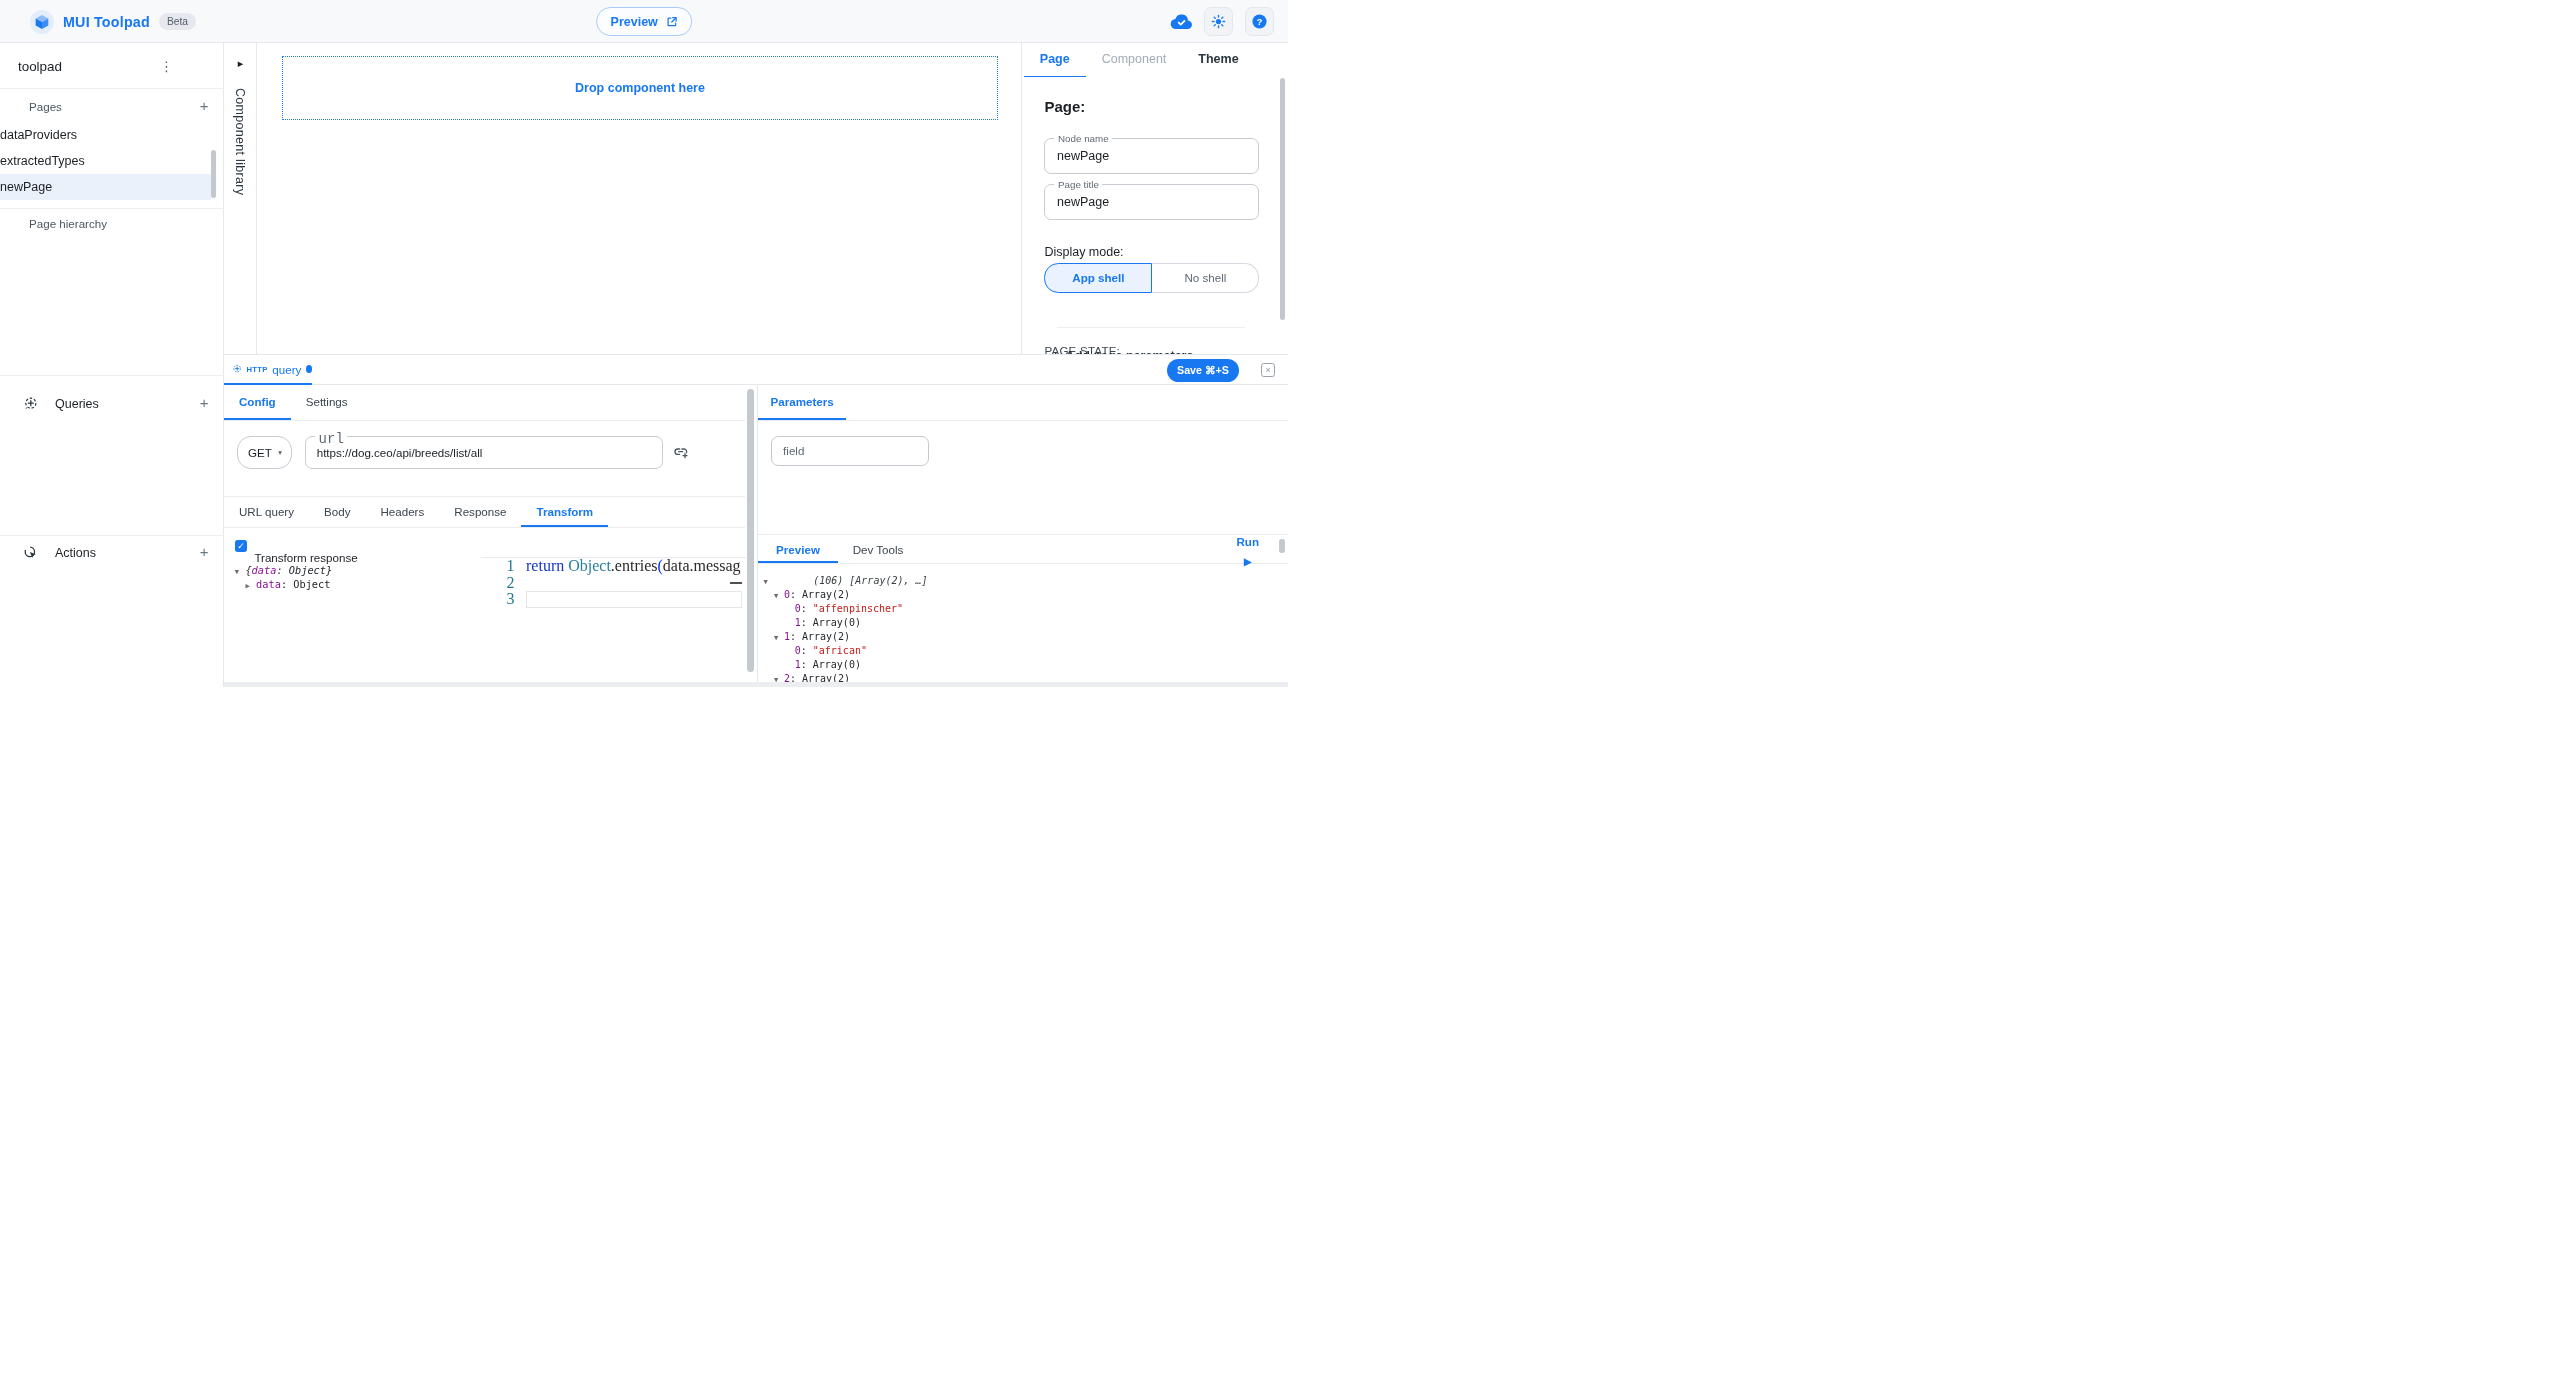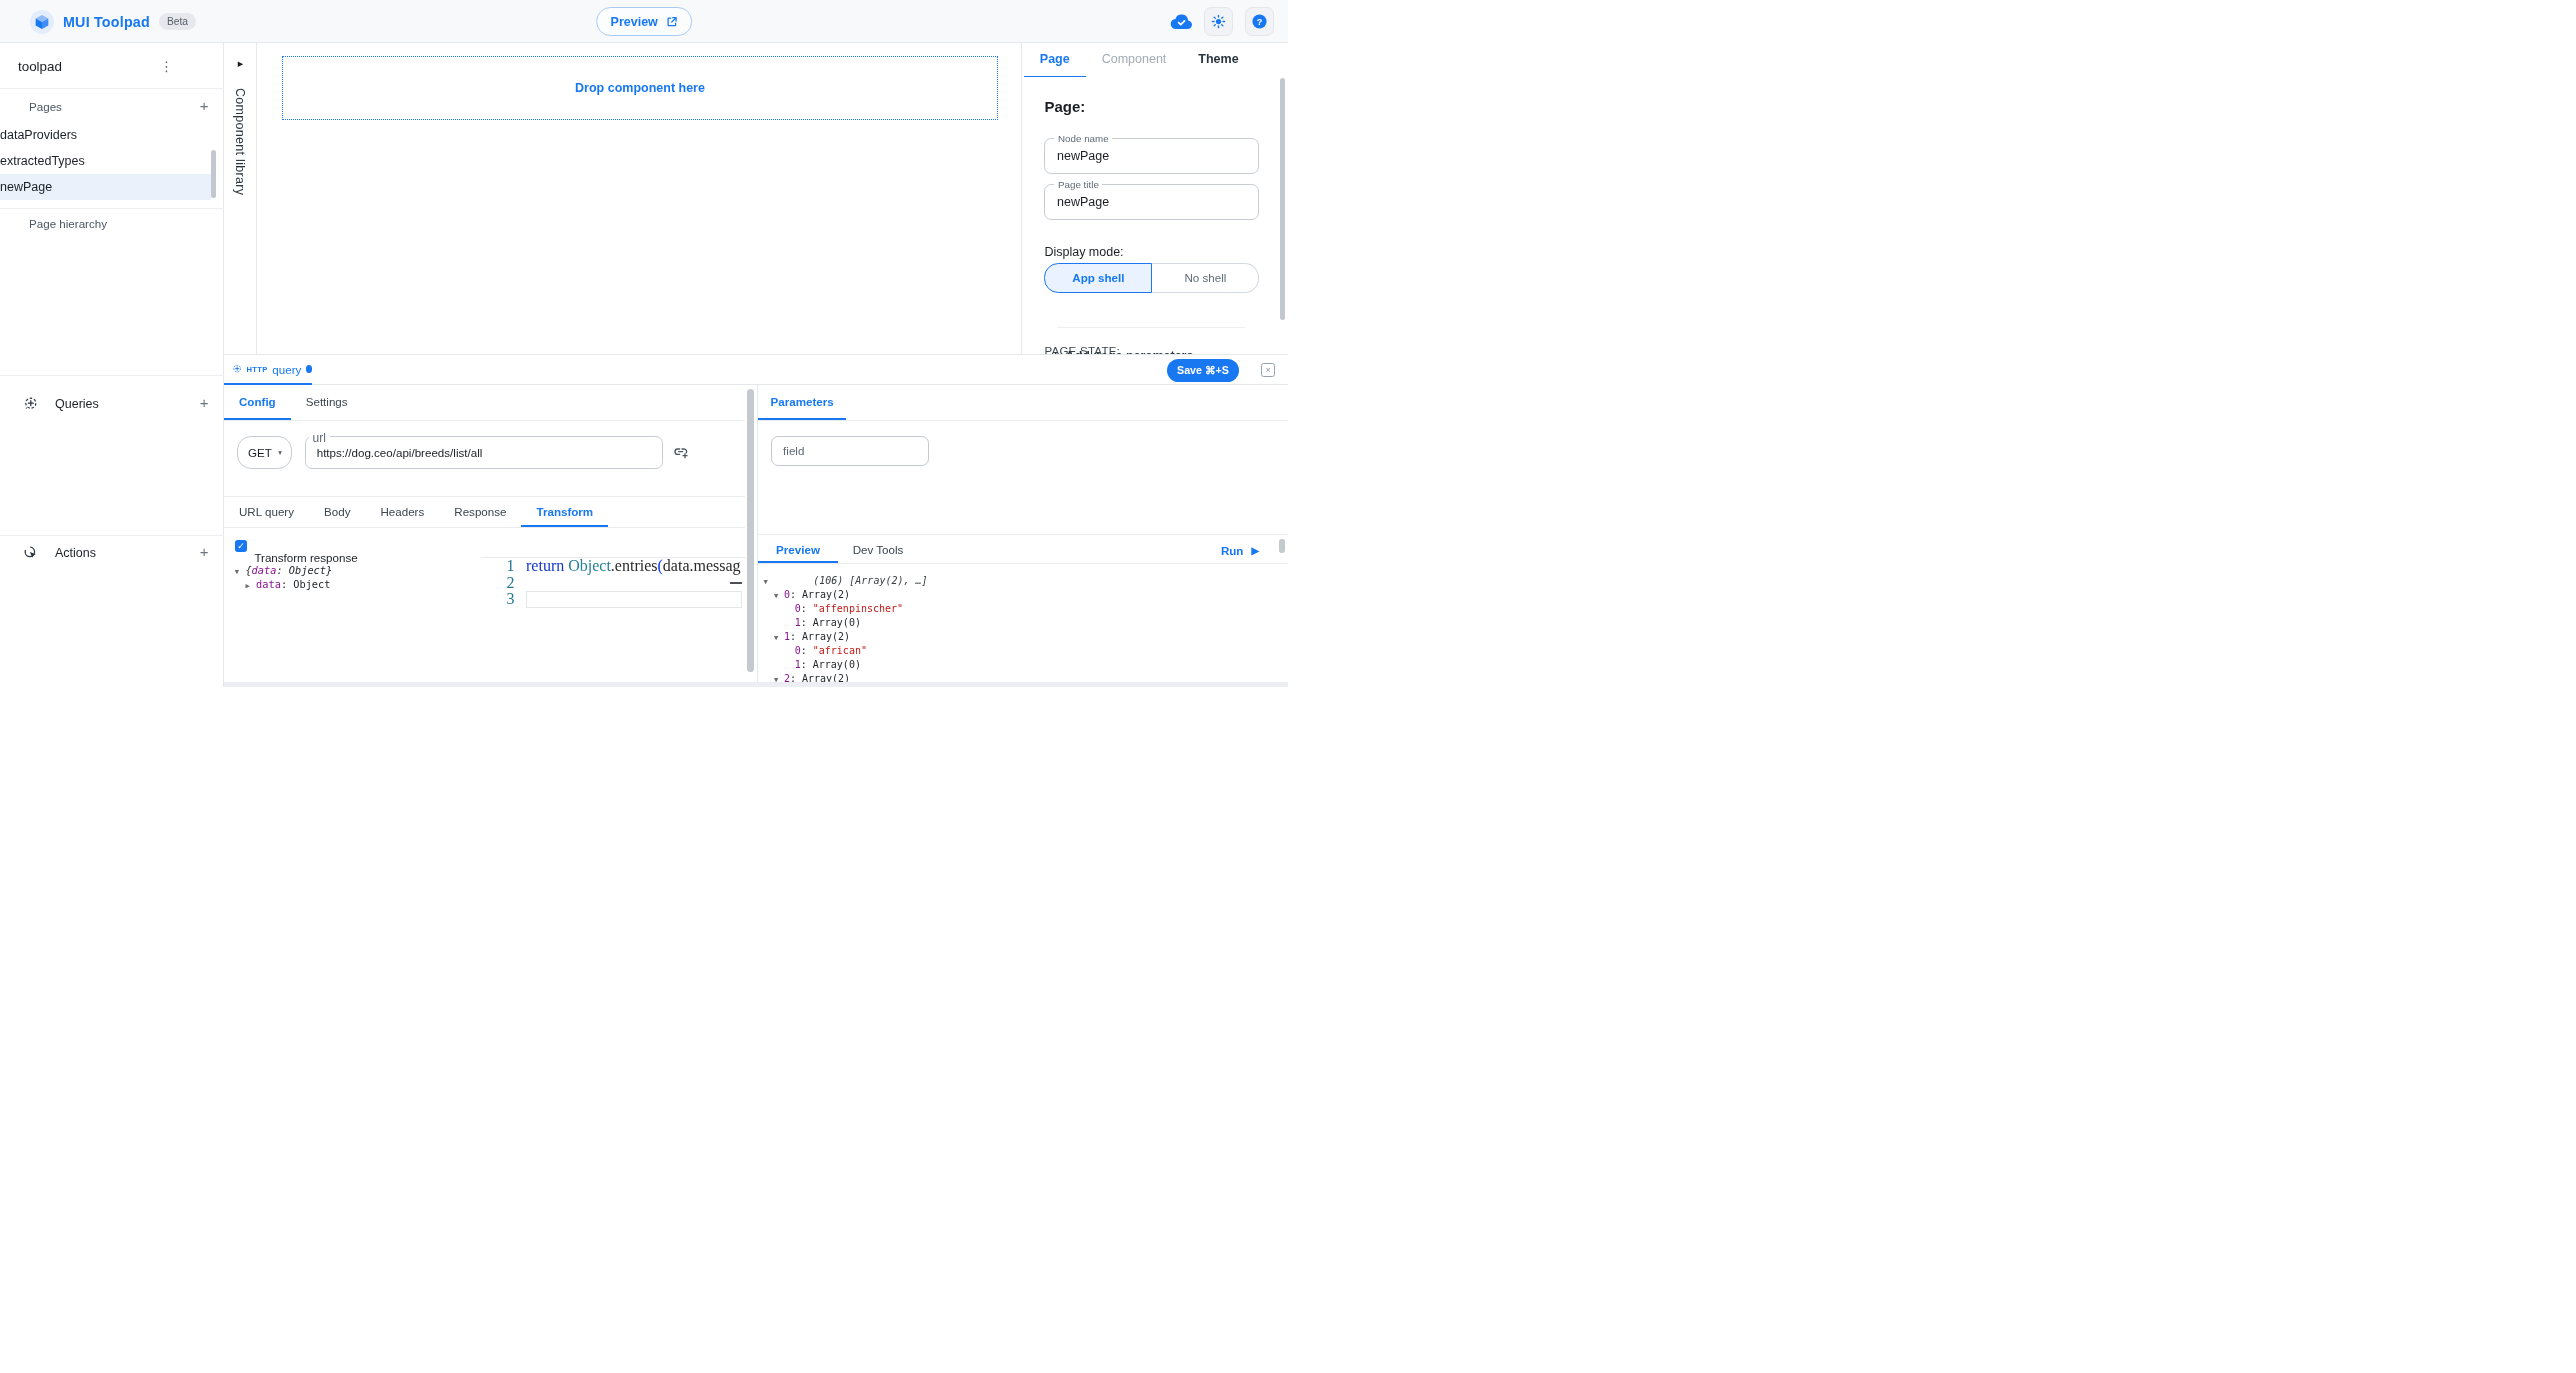--- a/index.html
+++ b/index.html
@@ -97,21 +97,21 @@
   .bp-left{position:absolute;left:0;top:0;width:521px;height:297px;}
   .htab-row{display:flex;border-bottom:0.9px solid var(--border-soft);height:36px;}
   .htab{padding:0 15px;line-height:34px;font-size:11.6px;color:var(--txt-2);border-bottom:2.2px solid transparent;cursor:pointer;}
   .htab.active{color:var(--accent);font-weight:700;border-bottom-color:var(--accent);}
   .req-tabs{position:absolute;left:0;top:111px;width:521px;height:32px;border-top:0.9px solid var(--border-soft);border-bottom:0.9px solid var(--border-soft);display:flex;}
   .req-tabs .htab{line-height:30px;}
   .get-select{position:absolute;left:13.4px;top:51px;width:55px;height:33px;border:0.9px solid #C6CCD2;border-radius:14px;
     display:flex;align-items:center;justify-content:center;gap:6.3px;font-size:11.6px;color:var(--txt);cursor:pointer;}
   .get-caret{font-size:7.2px;color:#555E69;}
   .url-field{position:absolute;left:81px;top:51px;width:358px;height:33px;border:0.9px solid #C6CCD2;border-radius:7.2px;background:#fff;}
-  .url-field label{position:absolute;left:3px;top:-6.3px;background:#fff;padding:0 3.6px;font-size:12px;color:var(--txt-3);}
+  .url-field label{position:absolute;left:9px;top:-6.3px;background:#fff;padding:0 3.6px;font-size:14px;color:var(--txt-3);font-family:Liberation Mono, monospace;}
   .url-field .fv{padding-left:10.7px;line-height:31px;font-size:11.6px;color:var(--txt);}
   .link-ic{position:absolute;left:449px;top:59px;width:16px;height:16px;color:#4B5761;cursor:pointer;}
   .transform-row{position:absolute;left:10.7px;top:152px;height:18px;display:flex;align-items:center;gap:7.2px;}
   .checkbox{width:12.5px;height:12.5px;border-radius:2.7px;background:var(--accent);color:#fff;font-size:9px;line-height:12.5px;text-align:center;cursor:pointer;}
   .cb-label{font-size:11.6px;color:var(--txt);margin-top:22px;}
   .scope-tree{position:absolute;left:10.7px;top:179px;font-family:"DejaVu Sans Mono",monospace;font-size:10.3px;line-height:13.4px;color:#23272B;}
   .st-row{white-space:pre;cursor:default;}
   .st-row.italic{font-style:italic;}
   .st-row .caret{display:inline-block;width:10.7px;font-size:7.2px;color:#6E6E6E;font-style:normal;cursor:pointer;}
   .st-row.child{padding-left:10.7px;}
@@ -134,21 +134,21 @@
   .bp-vscroll{position:absolute;left:521px;top:0;width:11.6px;height:297px;}
   .bp-vscroll .thumb{position:absolute;left:2.2px;top:3.6px;width:7.2px;height:283px;background:#C4C9CE;border-radius:3.6px;}
 
   .bp-right{position:absolute;left:533px;top:0;width:531px;height:297px;border-left:0.9px solid var(--border);}
   .params-row{display:flex;height:36px;border-bottom:0.9px solid var(--border-soft);}
   .field-input{position:absolute;left:12.5px;top:51px;width:158px;height:29.5px;border:0.9px solid #C2C8CE;border-radius:7.2px;
     font-size:11.6px;color:var(--txt-3);line-height:28px;padding-left:11.6px;cursor:text;}
   .preview-row{position:absolute;left:0;top:149px;width:531px;height:30px;border-top:0.9px solid var(--border-soft);border-bottom:0.9px solid var(--border-soft);display:flex;}
   .preview-row .htab{line-height:29px;padding:0 12.5px;min-width:80px;text-align:center;}
   .run-btn{position:absolute;right:30px;top:0;height:30px;display:flex;align-items:center;gap:8px;border:none;background:transparent;
-    color:var(--accent);font-family:inherit;font-size:11.6px;font-weight:700;cursor:pointer;}
+    color:var(--accent);font-family:inherit;font-size:11.6px;font-weight:700;cursor:pointer;flex-direction:column;}
   .run-play{font-size:9.8px;}
   .json-tree{position:absolute;left:5.4px;top:189px;font-family:"DejaVu Sans Mono",monospace;font-size:10px;line-height:13px;}
   .jt-row{white-space:pre;}
   .jt-row .caret{display:inline-block;width:9.8px;font-size:7.2px;color:#6E6E6E;font-style:normal;cursor:pointer;}
   .jt-ind-1{padding-left:10.7px;}
   .jt-ind-2{padding-left:21.5px;}
   .bpr-thumb{position:absolute;right:2.7px;top:154px;width:6.3px;height:14.3px;background:#C4C9CE;border-radius:2.7px;}
   .bp-hscroll{position:absolute;left:0;bottom:0;width:1064px;height:5.4px;background:#ECEEF1;}
 </style>
 </head>

